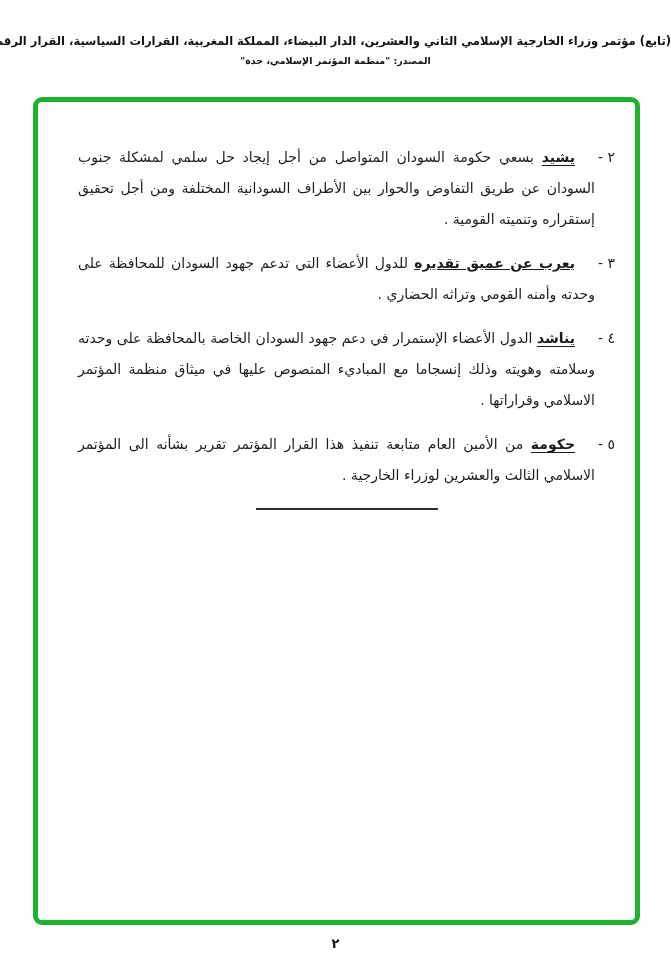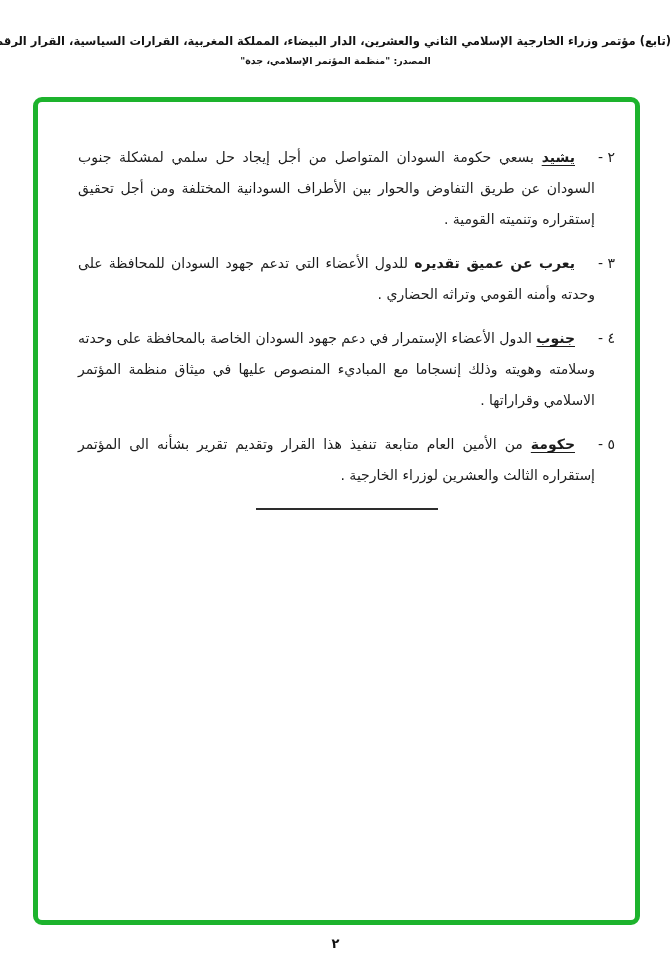--- a/index.html
+++ b/index.html
@@ -61,22 +61,22 @@
   .marker {
     position: absolute;
     right: 0; top: 0;
     white-space: nowrap;
   }
   .item-text {
     margin: 0 20px 0 0;
     text-indent: 20px;
     text-align: justify;
   }
-  .lead { font-weight: bold; }
-  .lead.u { text-decoration: underline; text-underline-offset: 3px; }
+  .lead { font-weight: bold; text-decoration: underline; }
+  .lead.u { text-underline-offset: 3px; }
   
   .rule {
     width: 182px; height: 2px;
     background: #2d2d2d;
     margin: 17px auto 0 auto;
   }
   
   .page-num {
     position: absolute;
     top: 936px; left: 0;
@@ -105,26 +105,26 @@
         <p class="item-text"><span class="lead u">يشيد</span><span> بسعي حكومة السودان المتواصل من أجل إيجاد حل سلمي لمشكلة جنوب السودان عن طريق التفاوض والحوار بين الأطراف السودانية المختلفة ومن أجل تحقيق إستقراره وتنميته القومية .</span></p>
       </div>
 
       <div class="item">
         <span class="marker">٣ -</span>
         <p class="item-text"><span class="lead">يعرب عن عميق تقديره</span><span> للدول الأعضاء التي تدعم جهود السودان للمحافظة على وحدته وأمنه القومي وتراثه الحضاري .</span></p>
       </div>
 
       <div class="item">
         <span class="marker">٤ -</span>
-        <p class="item-text"><span class="lead u">جنوب</span><span> الدول الأعضاء الإستمرار في دعم جهود السودان الخاصة بالمحافظة على وحدته وسلامته وهويته وذلك إنسجاما مع المباديء المنصوص عليها في ميثاق منظمة المؤتمر الاسلامي وقراراتها .</span></p>
+        <p class="item-text"><span class="lead u">يناشد</span><span> الدول الأعضاء الإستمرار في دعم جهود السودان الخاصة بالمحافظة على وحدته وسلامته وهويته وذلك إنسجاما مع المباديء المنصوص عليها في ميثاق منظمة المؤتمر الاسلامي وقراراتها .</span></p>
       </div>
 
       <div class="item">
         <span class="marker">٥ -</span>
-        <p class="item-text"><span class="lead u">حكومة</span><span> من الأمين العام متابعة تنفيذ هذا القرار وتقديم تقرير بشأنه الى المؤتمر إستقراره الثالث والعشرين لوزراء الخارجية .</span></p>
+        <p class="item-text"><span class="lead u">حكومة</span><span> من الأمين العام متابعة تنفيذ هذا القرار المؤتمر تقرير بشأنه الى المؤتمر الاسلامي الثالث والعشرين لوزراء الخارجية .</span></p>
       </div>
 
       <div class="rule"></div>
 
     </div>
   </div>
 
   <div class="page-num">٢</div>
 
 </div>

